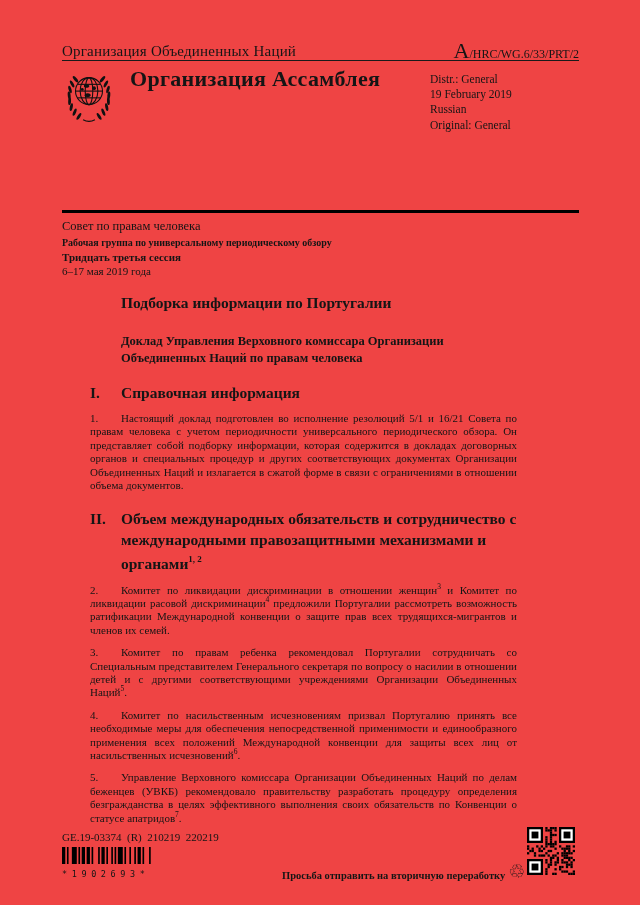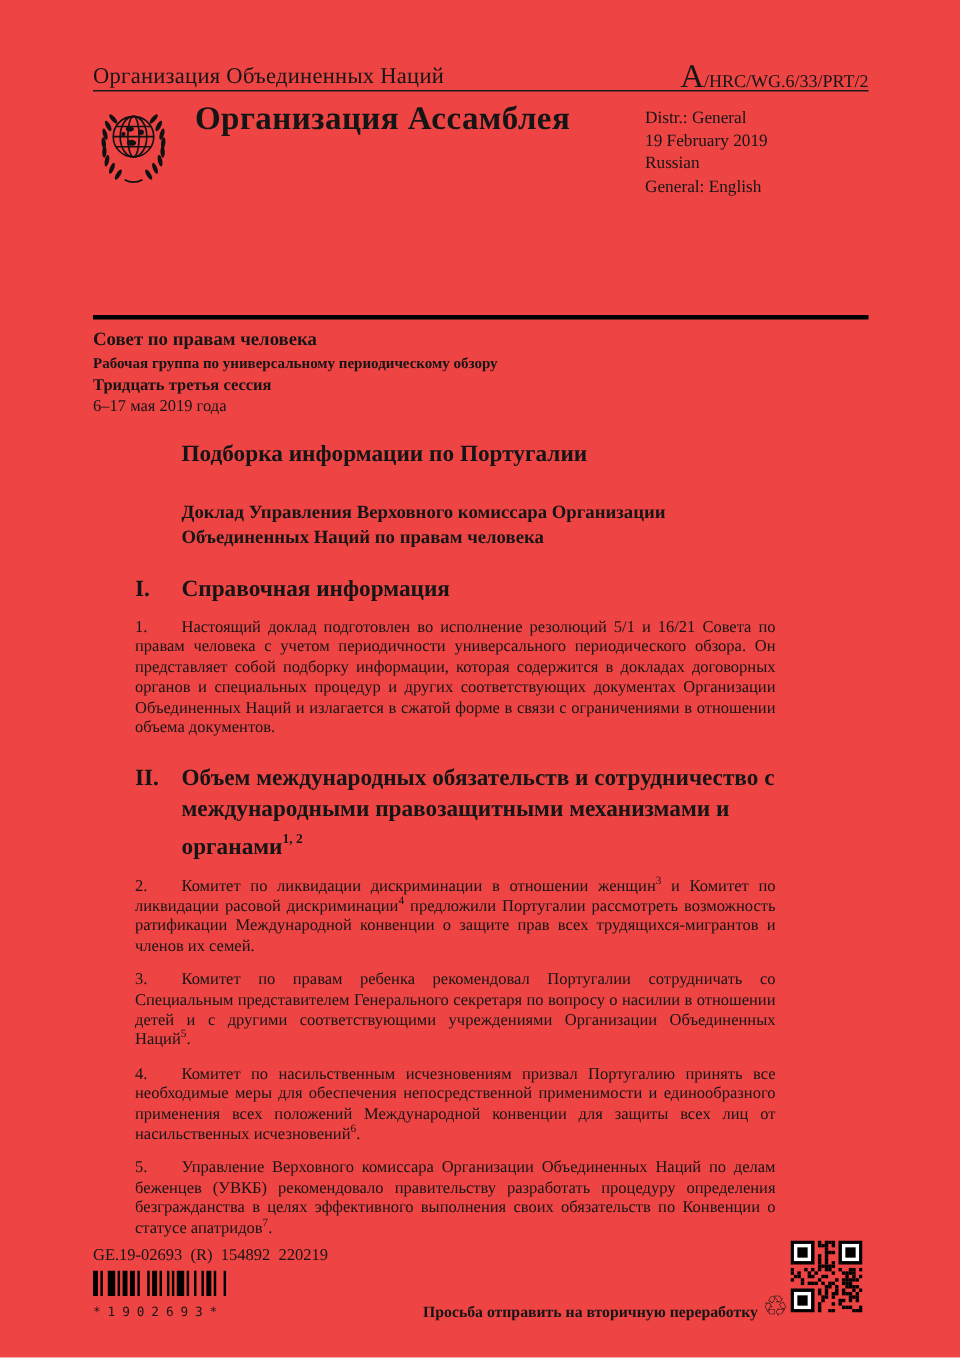--- a/index.html
+++ b/index.html
@@ -14,21 +14,21 @@
   .doc-symbol .big { font-size:22px; }
   .doc-symbol .rest { font-size:12px; }
   .rule-thin { position:absolute; left:62px; top:60px; width:517px; height:1px; background:#1a1a1a; }
   .emblem { position:absolute; left:62px; top:64px; }
   .assembly { position:absolute; left:130px; top:66px; font-size:22px; font-weight:bold; letter-spacing:.3px; }
   .distr { position:absolute; left:430px; top:72px; font-size:11.5px; line-height:15.2px; }
   .rule-thick { position:absolute; left:62px; top:210px; width:517px; height:3px; background:#000; }
 
   
   .column { position:absolute; left:62px; top:219px; width:517px; }
-  .council { font-size:12.5px; font-weight:bold; line-height:15px; }
+  .council { font-size:12.5px; font-weight:normal; line-height:15px; }
   .wg      { font-size:10px;  font-weight:bold; line-height:14px; margin-top:2px; }
   .sess    { font-size:11px;  font-weight:bold; line-height:14px; }
   .dates   { font-size:11px;  line-height:14px; }
 
   .doc-title    { margin:16px 0 0 59px; font-size:15.5px; font-weight:bold; }
   .doc-subtitle { margin:21px 0 0 59px; width:348px; font-size:12.5px; font-weight:bold; line-height:16.5px; }
 
   section { margin-top:16px; }
   .sec-head { position:relative; padding-left:59px; }
   .sec-num  { position:absolute; left:28px; top:0; font-size:15.5px; font-weight:bold; line-height:21px; }
@@ -95,21 +95,21 @@
       <path d="M25,61 q7,4 14,0" stroke="#111" stroke-width="1.4" fill="none"></path>
     </svg>
   </div>
 
   <div class="assembly">Организация Ассамблея</div>
 
   <div class="distr">
     <div>Distr.: General</div>
     <div>19 February 2019</div>
     <div>Russian</div>
-    <div>General: English</div>
+    <div>Original: General</div>
   </div>
 
   <div class="rule-thick"></div>
 
   <div class="column">
     <div class="council">Совет по правам человека</div>
     <div class="wg">Рабочая группа по универсальному периодическому обзору</div>
     <div class="sess">Тридцать третья сессия</div>
     <div class="dates">6–17 мая 2019 года</div>
 
@@ -130,21 +130,21 @@
             <h2>Объем международных обязательств и сотрудничество с международными правозащитными механизмами и органами<sup>1, 2</sup></h2>
           </div>
           <p class="para"><span class="par-num">2.</span>Комитет по ликвидации дискриминации в отношении женщин<sup>3</sup> и Комитет по ликвидации расовой дискриминации<sup>4</sup> предложили Португалии рассмотреть возможность ратификации Международной конвенции о защите прав всех трудящихся-мигрантов и членов их семей.</p>
           <p class="para"><span class="par-num">3.</span>Комитет по правам ребенка рекомендовал Португалии сотрудничать со Специальным представителем Генерального секретаря по вопросу о насилии в отношении детей и с другими соответствующими учреждениями Организации Объединенных Наций<sup>5</sup>.</p>
           <p class="para"><span class="par-num">4.</span>Комитет по насильственным исчезновениям призвал Португалию принять все необходимые меры для обеспечения непосредственной применимости и единообразного применения всех положений Международной конвенции для защиты всех лиц от насильственных исчезновений<sup>6</sup>.</p>
           <p class="para"><span class="par-num">5.</span>Управление Верховного комиссара Организации Объединенных Наций по делам беженцев (УВКБ) рекомендовало правительству разработать процедуру определения безгражданства в целях эффективного выполнения своих обязательств по Конвенции о статусе апатридов<sup>7</sup>.</p>
         </section>
       </div>
   </div>
 
-  <div class="ge">GE.19-02693  (R)  154892  220219</div>
+  <div class="ge">GE.19-03374  (R)  210219  220219</div>
 
   <div class="barcode-wrap">
     <svg id="barcode-svg" width="92" height="17" xmlns="http://www.w3.org/2000/svg">
         <rect x="0" y="0" width="3.2857142857142856" height="17" fill="#000"></rect>
         <rect x="4.928571428571429" y="0" width="1.6428571428571428" height="17" fill="#000"></rect>
         <rect x="9.857142857142858" y="0" width="4.928571428571429" height="17" fill="#000"></rect>
         <rect x="16.42857142857143" y="0" width="1.6428571428571428" height="17" fill="#000"></rect>
         <rect x="19.714285714285715" y="0" width="3.2857142857142856" height="17" fill="#000"></rect>
         <rect x="24.642857142857142" y="0" width="3.2857142857142856" height="17" fill="#000"></rect>
         <rect x="29.57142857142857" y="0" width="1.6428571428571428" height="17" fill="#000"></rect>

